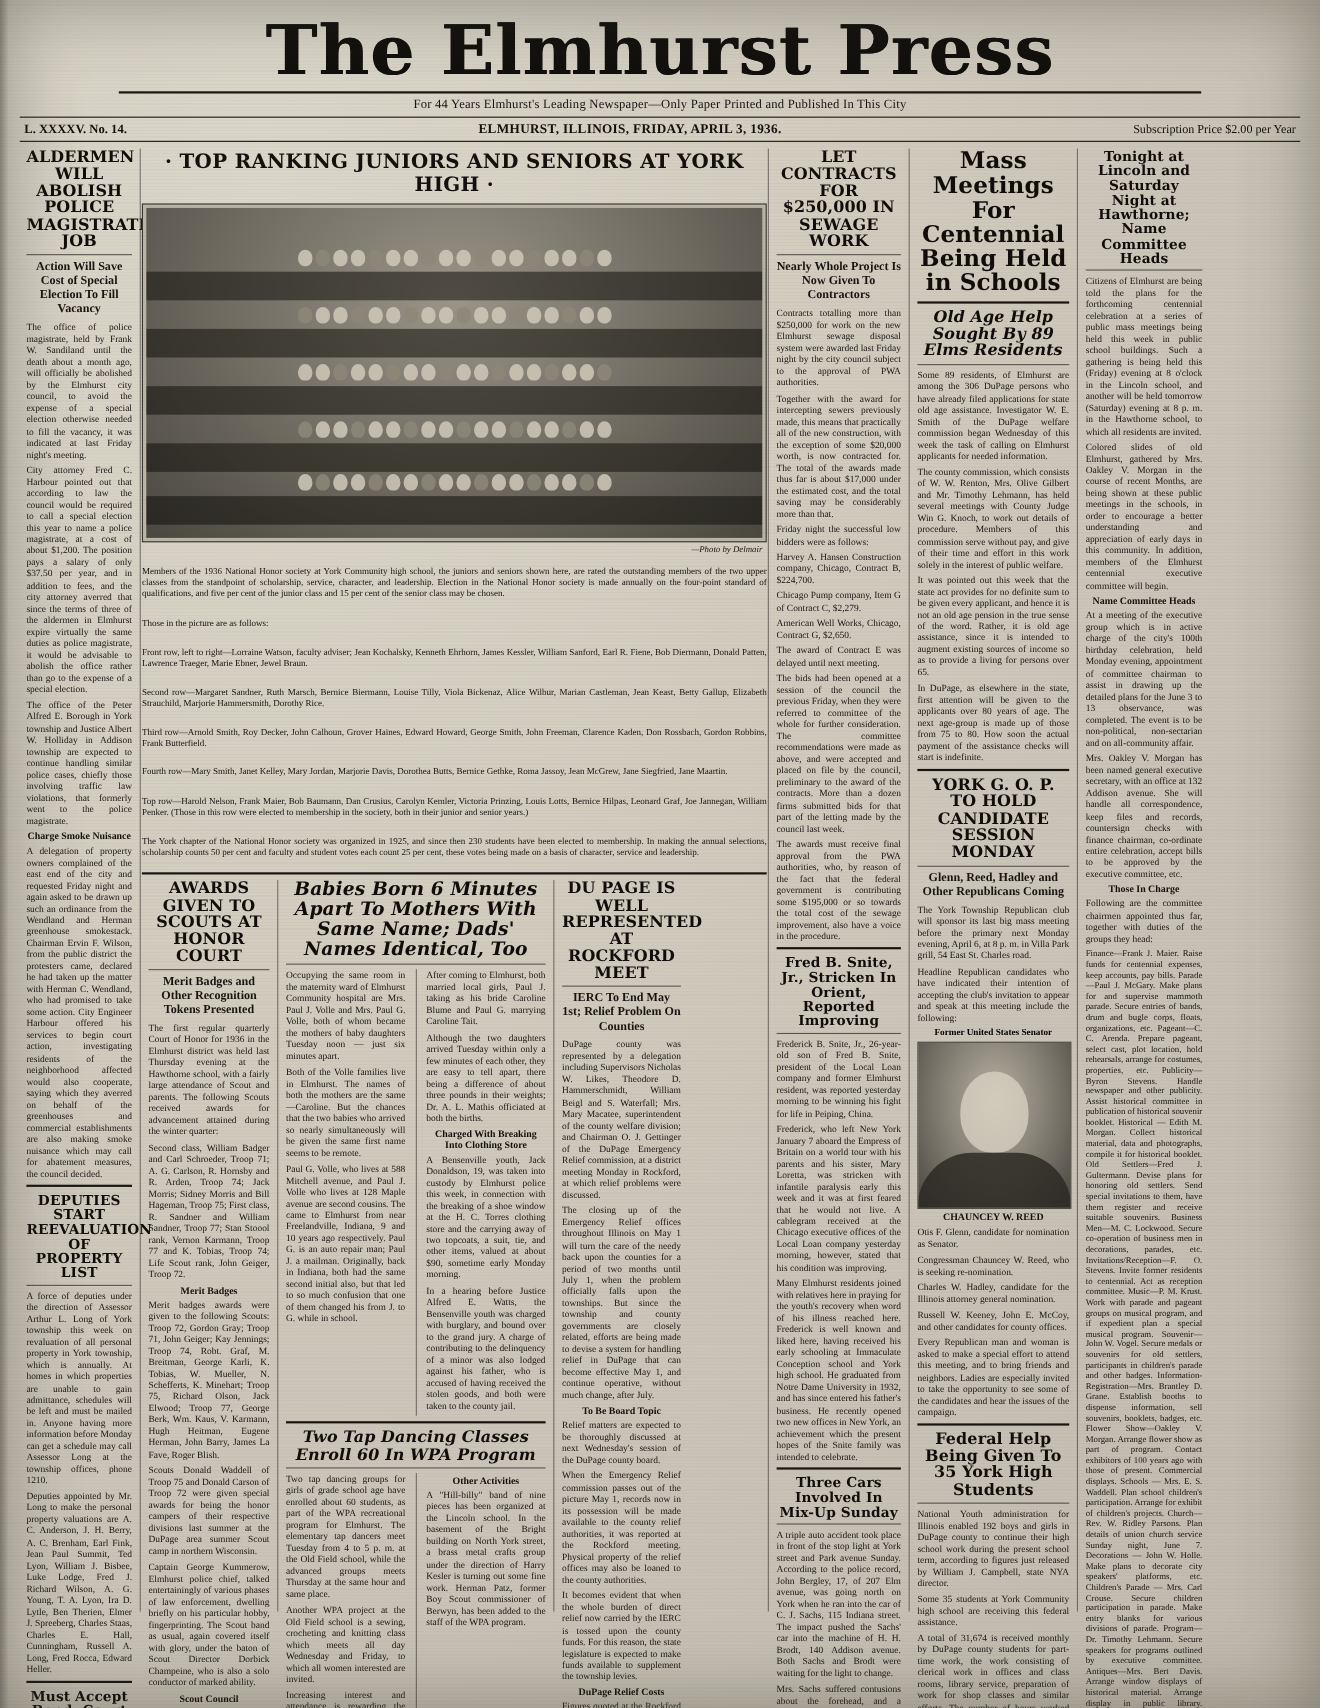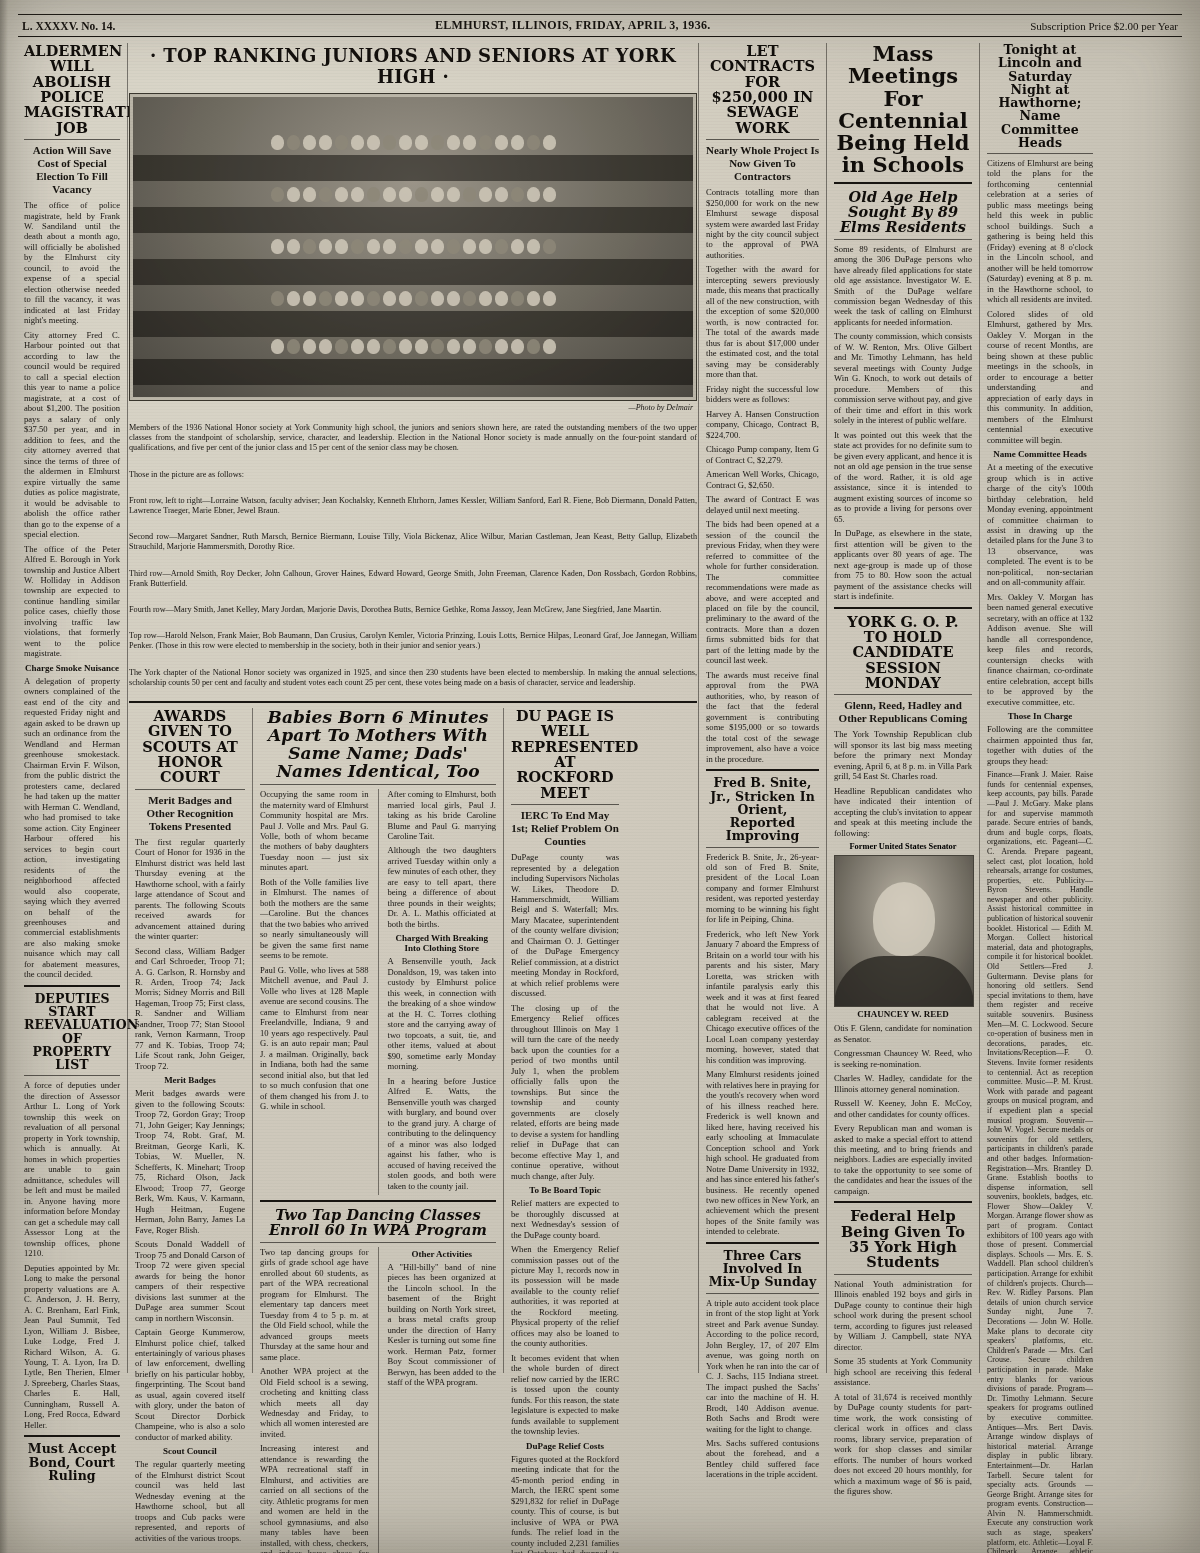--- a/index.html
+++ b/index.html
@@ -114,20 +114,25 @@
     position:absolute;left:0;top:0;bottom:0;width:8px;
     background:linear-gradient(90deg, rgba(40,37,30,.35), rgba(40,37,30,0));
   }
 </style>
 </head>
 <body>
 
 <div class="page">
   <div class="leftcut"></div>
 
+  <div class="masthead">
+    <h1>The Elmhurst Press</h1>
+    <div class="rule"></div>
+    <div class="tagline">For 44 Years Elmhurst's Leading Newspaper—Only Paper Printed and Published In This City</div>
+  </div>
 
   <div class="folio">
     <div>L. XXXXV. No. 14.</div>
     <div class="mid">ELMHURST, ILLINOIS, FRIDAY, APRIL 3, 1936.</div>
     <div class="right">Subscription Price $2.00 per Year</div>
   </div>
 
   <div class="grid">
 
     <div class="col" style="width:108px">

